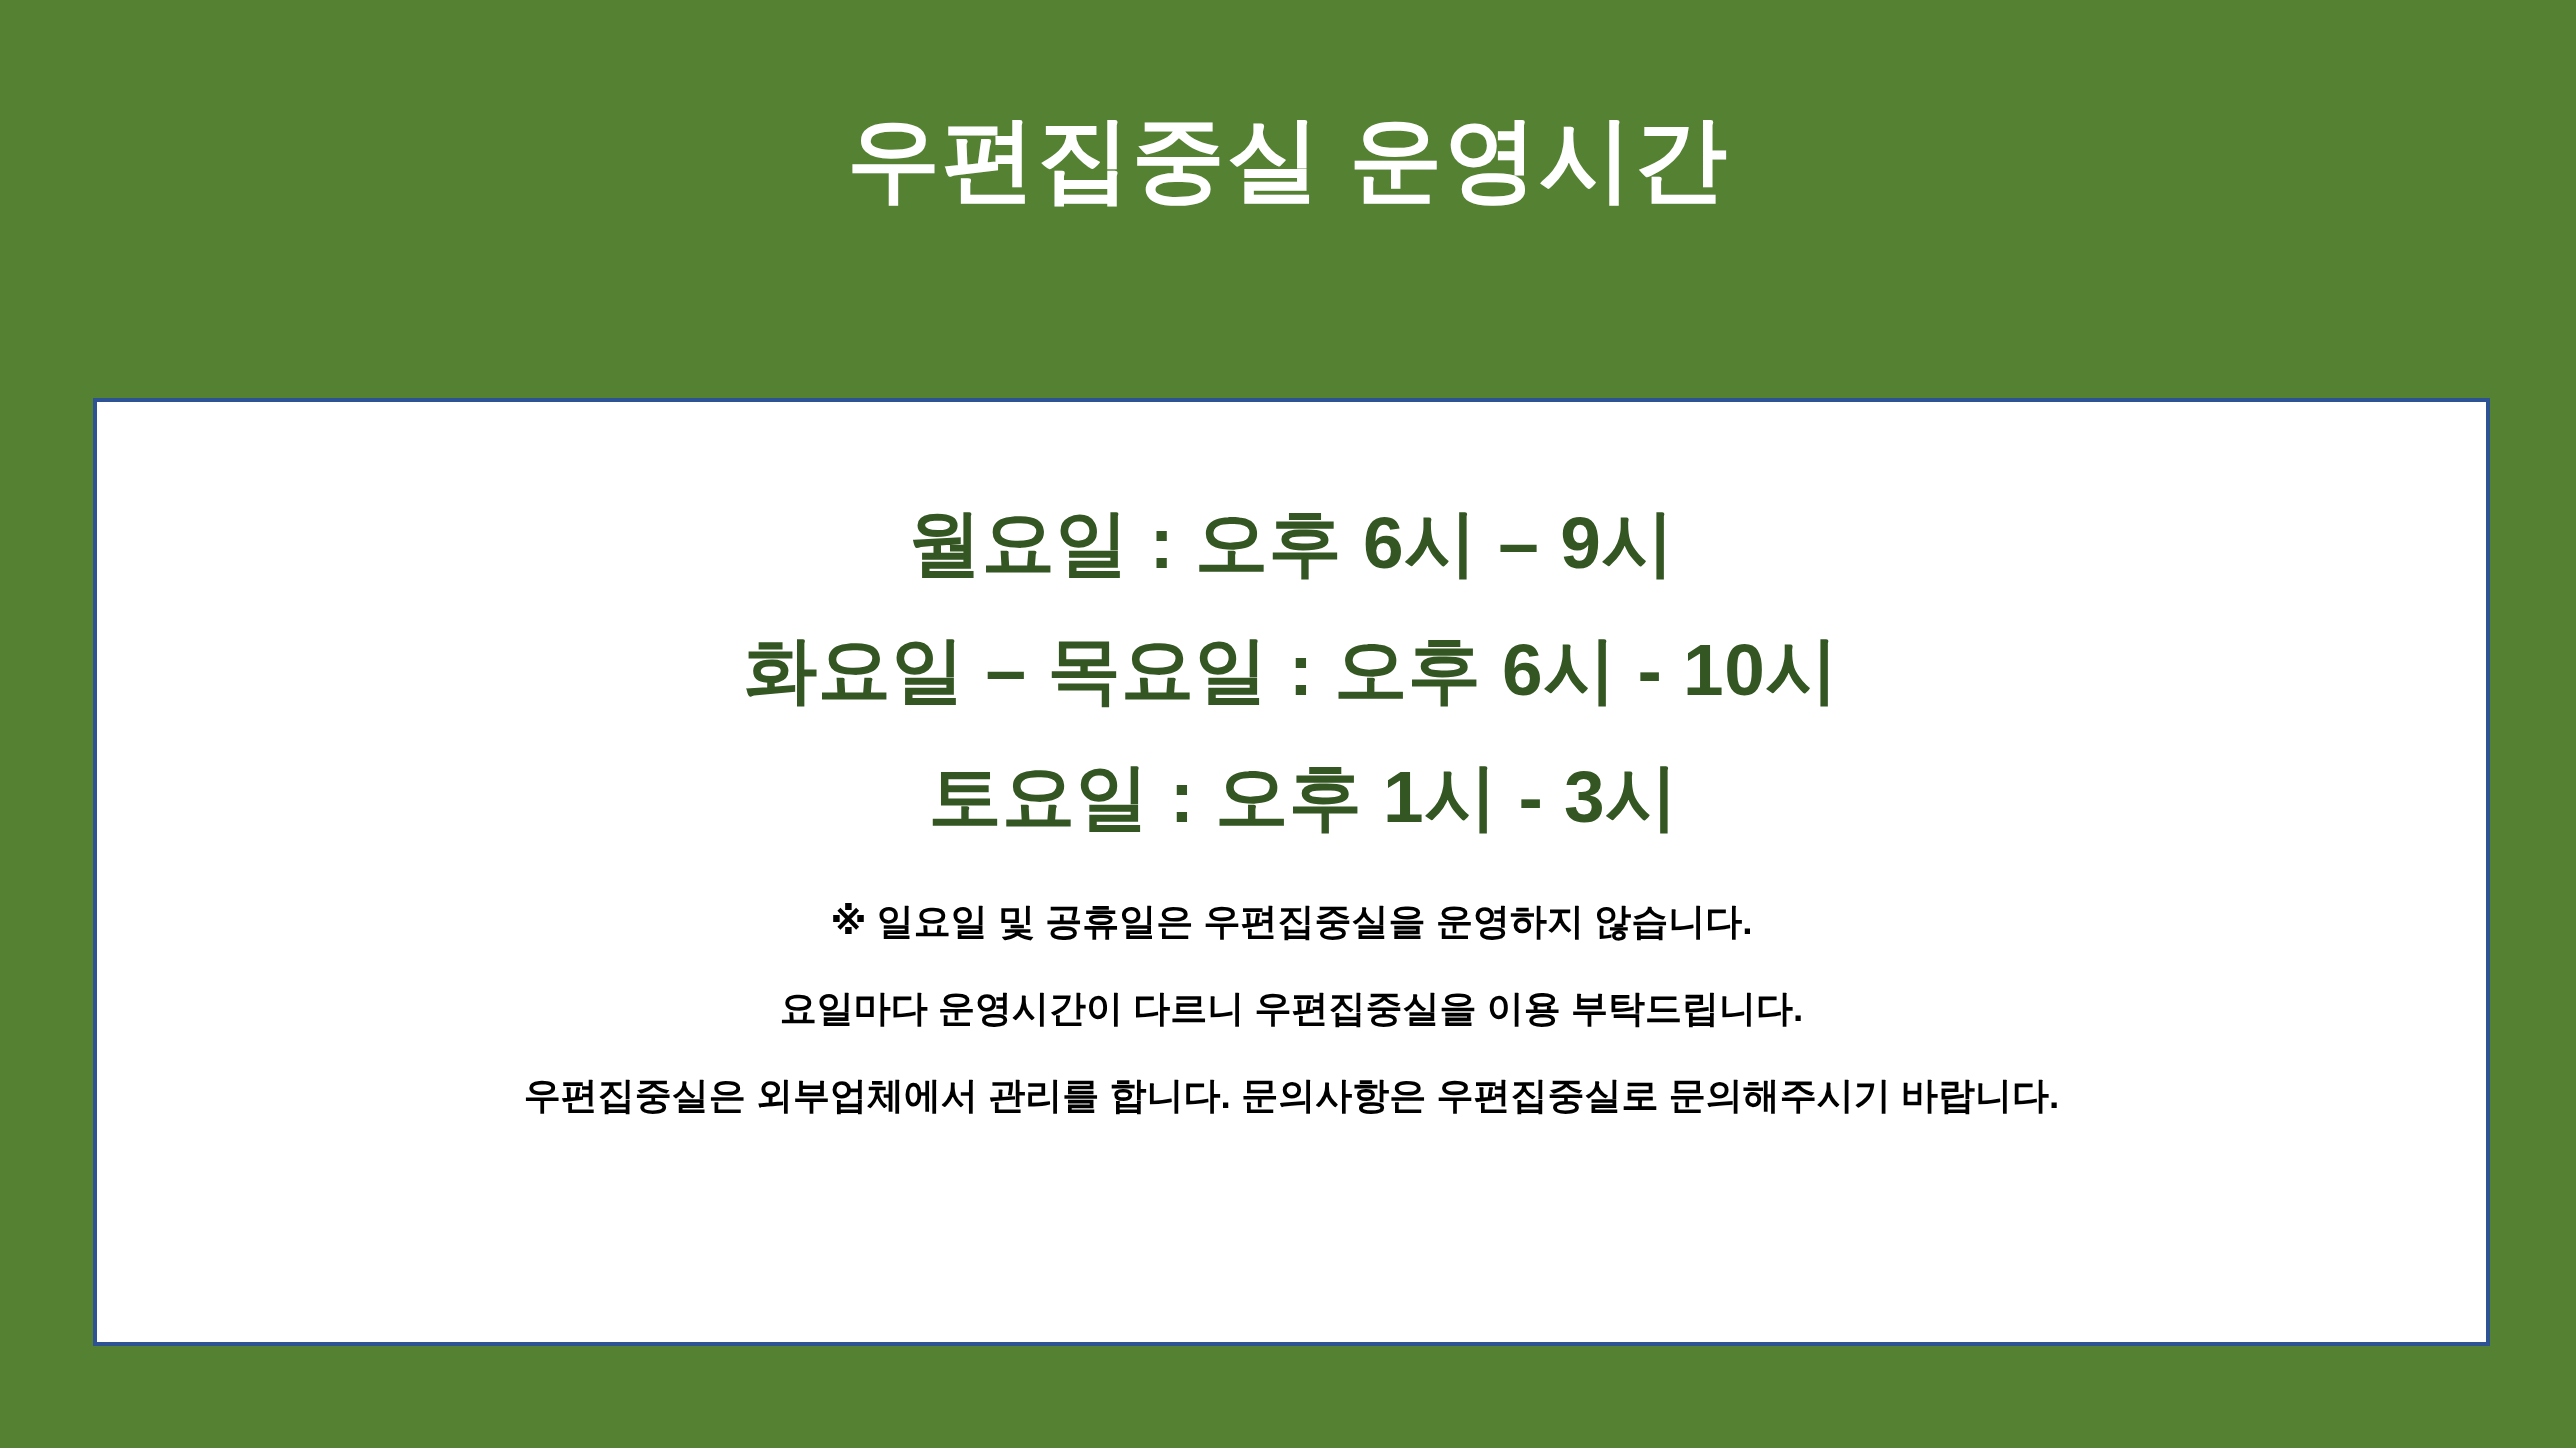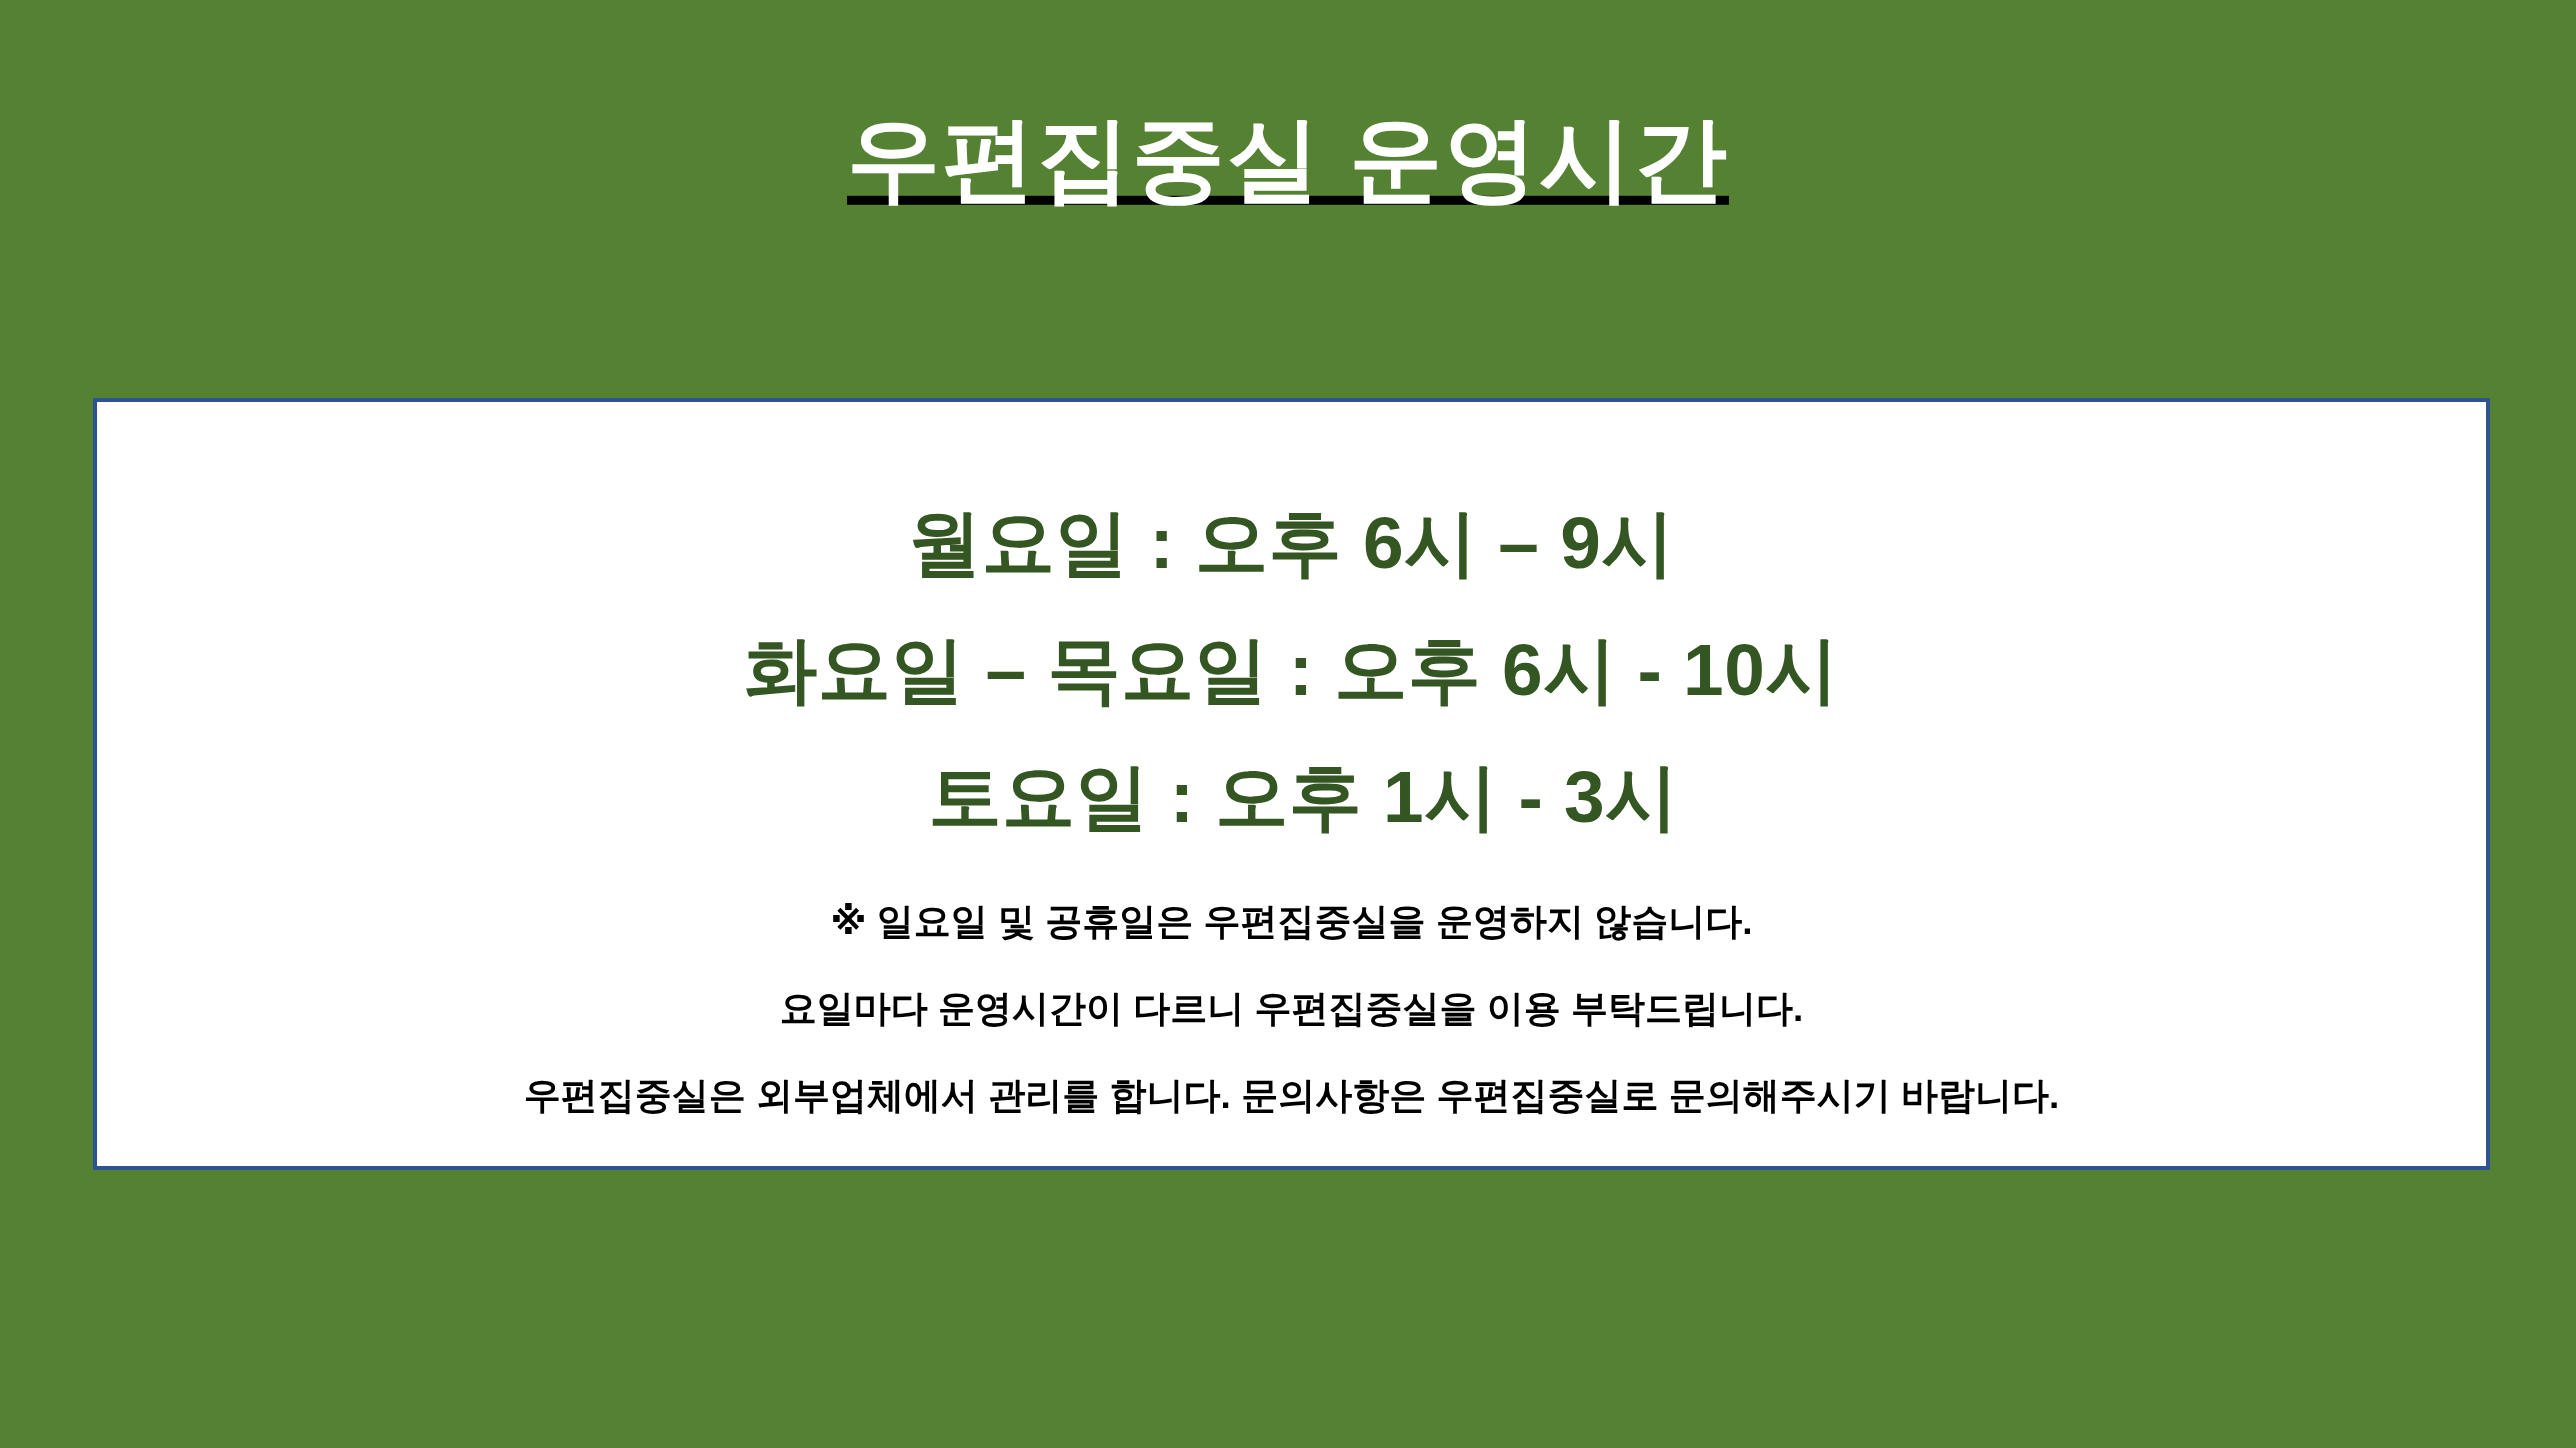--- a/index.html
+++ b/index.html
@@ -26,42 +26,41 @@
   
   #title-bar {
     position: absolute;
     left: 0;
     top: 0;
     width: 2576px;
     height: 306px;
     display: flex;
     align-items: center;
     justify-content: center;
-    text-decoration: underline;
   }
   #slide-title {
     color: #FFFFFF;
     font-size: 93px;
     font-weight: 700;
     letter-spacing: 1.9px;
     line-height: 1.1;
     text-align: center;
     white-space: nowrap;
     margin: 0;
     padding: 0;
     transform: translateY(5.8px);
   }
 
   
   #info-card {
     position: absolute;
     left: 93px;
     top: 398px;
     width: 2397px;
-    height: 772px;
+    height: 948px;
     background: #FFFFFF;
     border: 4.8px solid #2E5395;
     box-sizing: border-box;
     display: flex;
     flex-direction: column;
     align-items: center;
     justify-content: flex-start;
   }
 
   

